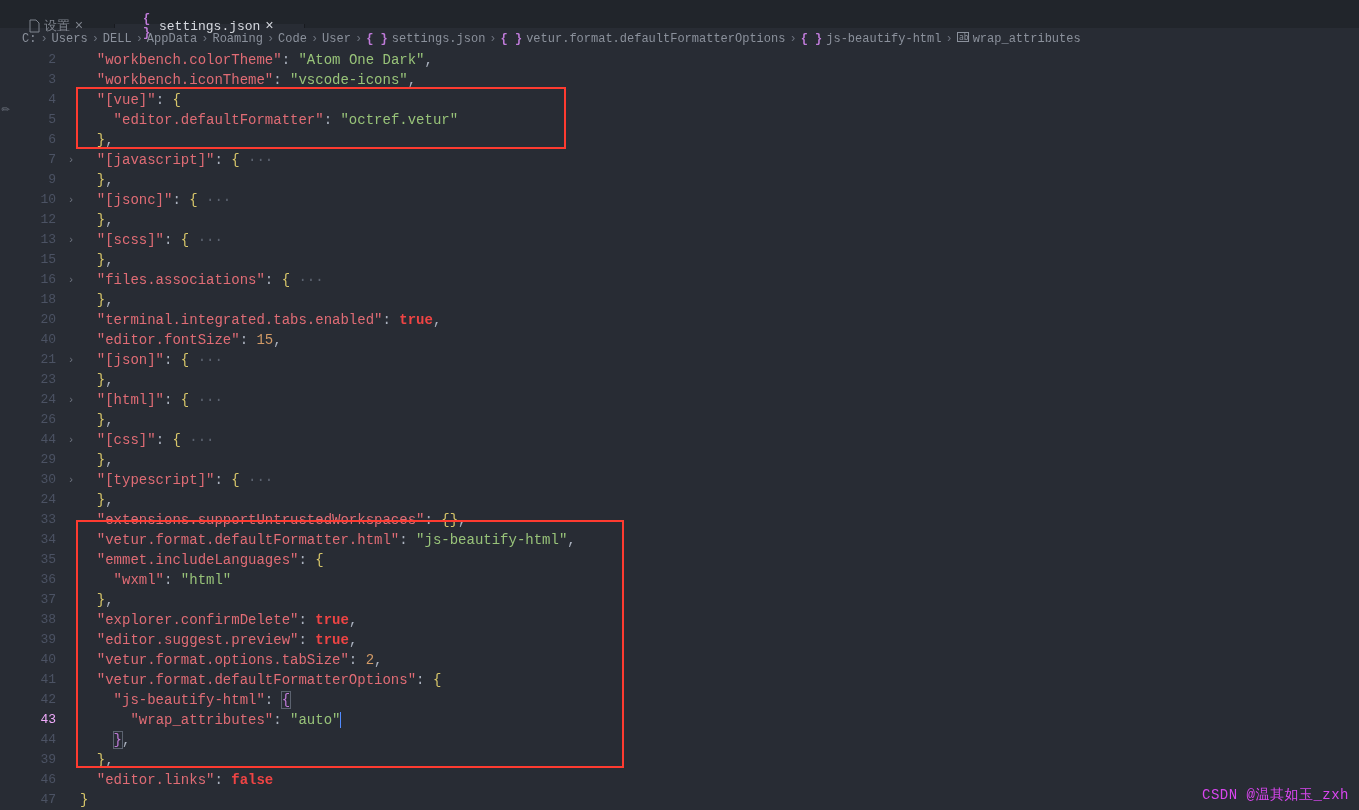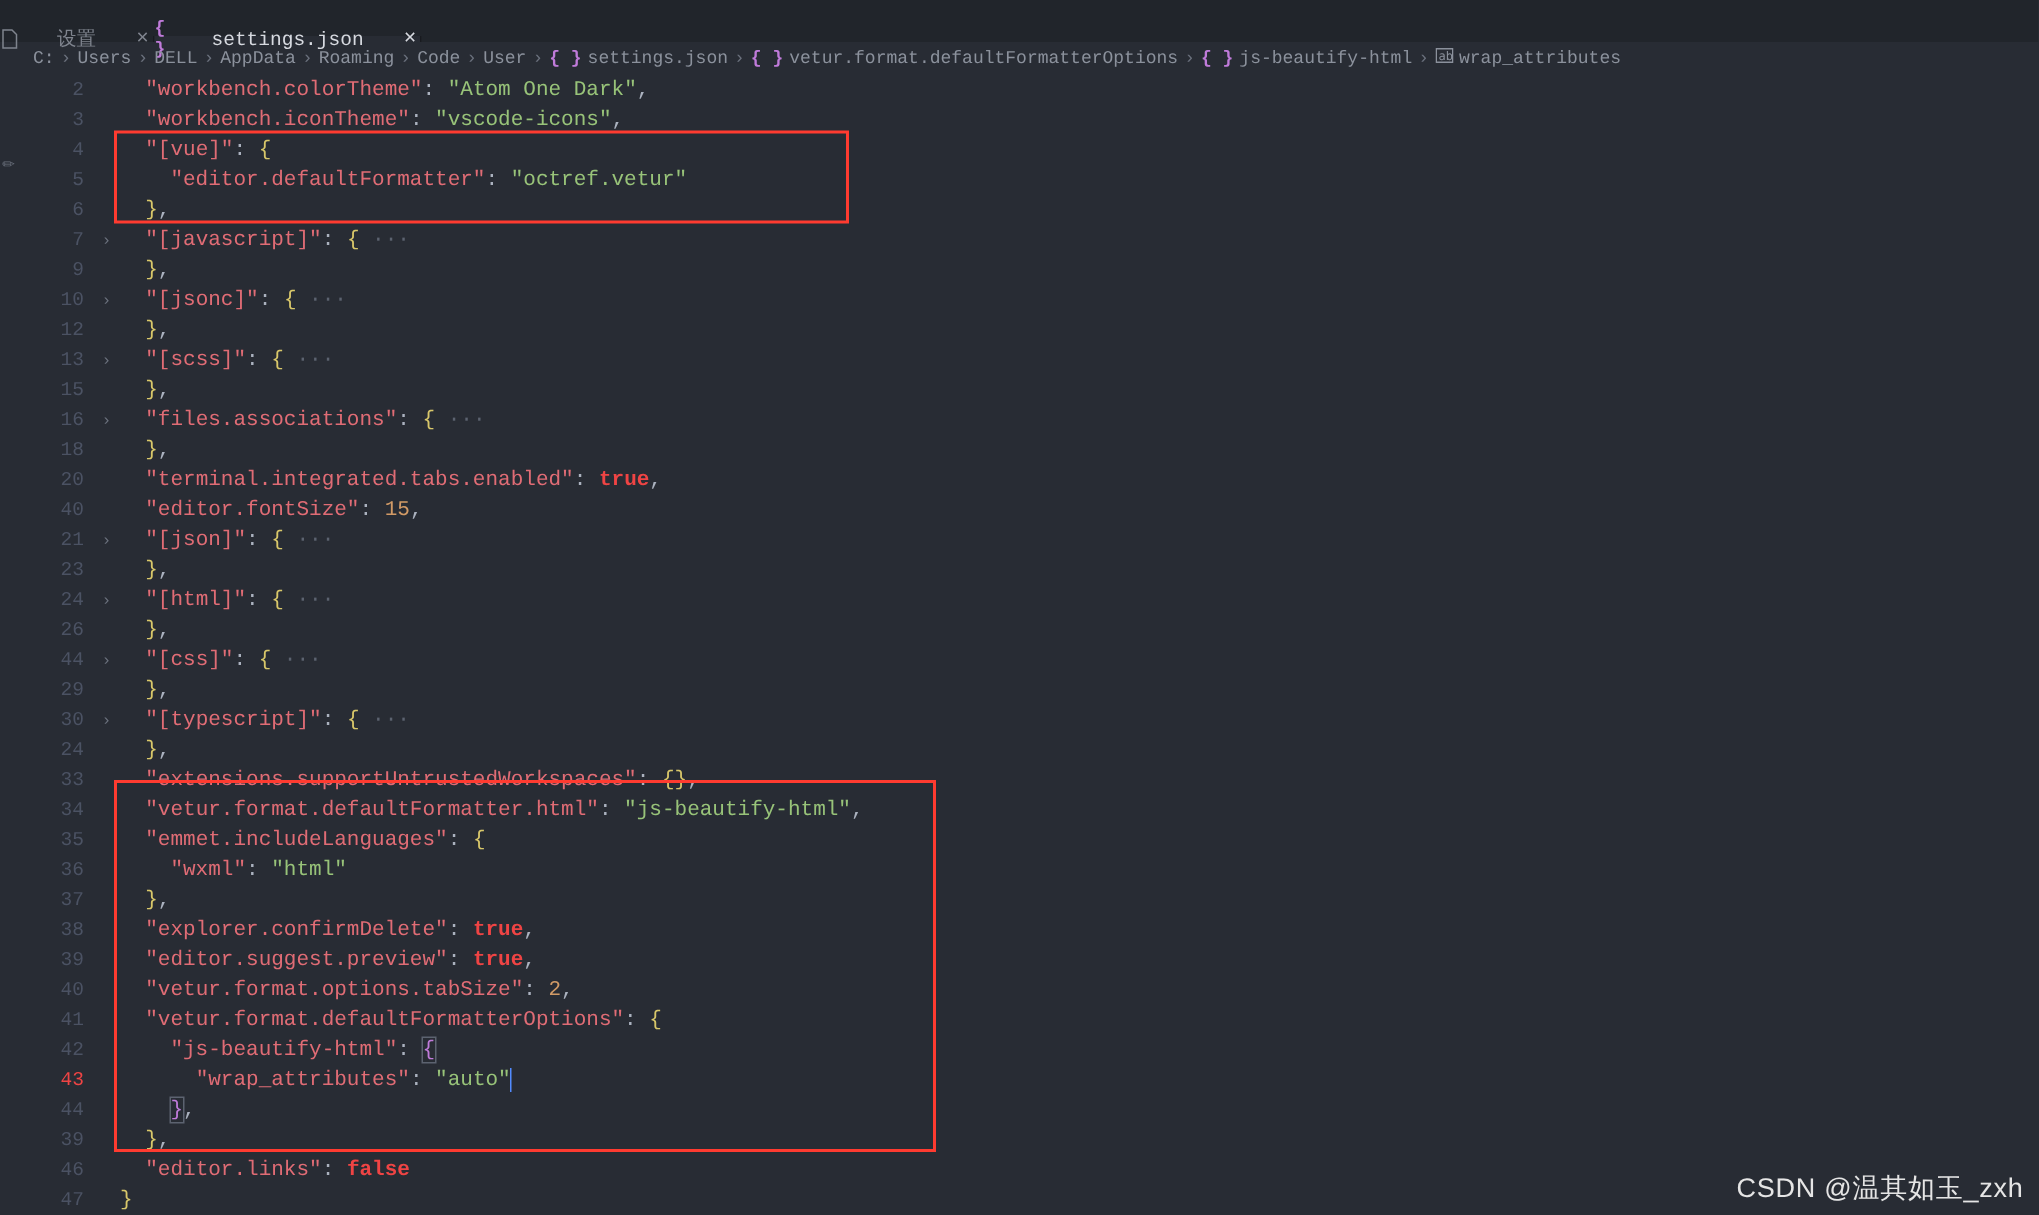--- a/index.html
+++ b/index.html
@@ -15,22 +15,22 @@
 }
 .tabs {
   display: flex;
   background: #21252b;
   height: 28px;
   align-items: stretch;
 }
 .tab {
   display: flex;
   align-items: center;
-  padding: 0 0;
-  gap: 24px;
+  padding: 0 28px;
+  gap: 2px;
   color: #7f848e;
   font-size: 13px;
   cursor: pointer;
   border-right: 1px solid #181a1f;
   margin-top: 24px;
 }
 .tab.active {
   background: #282c34;
   color: #d7dae0;
 }
@@ -78,21 +78,21 @@
   position: relative;
 }
 .line {
   height: 20px;
   line-height: 20px;
   white-space: pre;
   font-family: "Consolas", "Courier New", monospace;
   font-size: 14px;
 }
 .gutter .line, .fold-col .line { font-size: 13px; }
-.active-ln { color: #ef4444; text-align: right; }
+.active-ln { color: #f0abfc; text-align: right; }
 .chev { cursor: pointer; font-size: 11px; display: inline-block; width: 100%; text-align: center; }
 .tk-key { color: #e06c75; }
 .tk-str { color: #98c379; }
 .tk-punc { color: #abb2bf; }
 .tk-bool { color: #ef4444; font-weight: bold; }
 .tk-num { color: #d19a66; }
 .tk-brace { color: #c07bda; }
 .tk-brace-y { color: #d8c76a; }
 .tk-ellip { color: #5c6370; }
 .tk-cursor { border-right: 1px solid #528bff; }
@@ -100,23 +100,23 @@
 .highlight-box {
   position: absolute;
   border: 2px solid #ff3b30;
   pointer-events: none;
   z-index: 5;
 }
 .watermark {
   position: absolute;
   bottom: 6px;
   right: 10px;
-  font-size: 18px;
-  color: #e5e5e5;
-  font-family: Liberation Sans, sans-serif;
+  font-size: 14px;
+  color: #d946ef;
+  font-family: Liberation Mono, monospace;
   letter-spacing: 0.5px;
 }
 .braces-icon { color: #c07bda; font-weight: bold; font-size: 12px; }
 .file-icon-outline { font-size: 12px; }
 .edit-icon {
   position: absolute;
   left: 2px;
   top: 52px;
   color: #6b717d;
   font-size: 12px;

